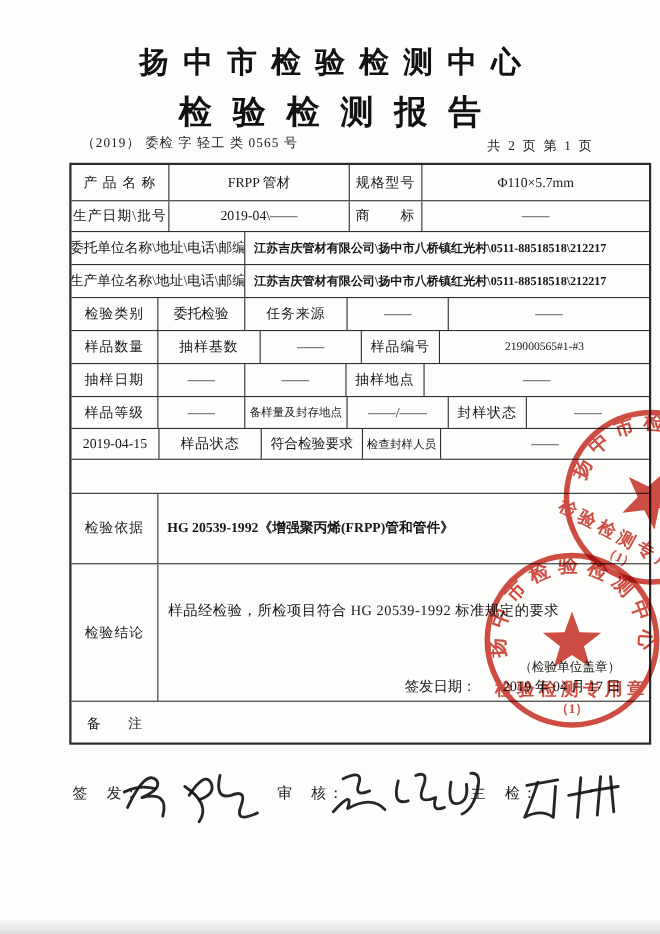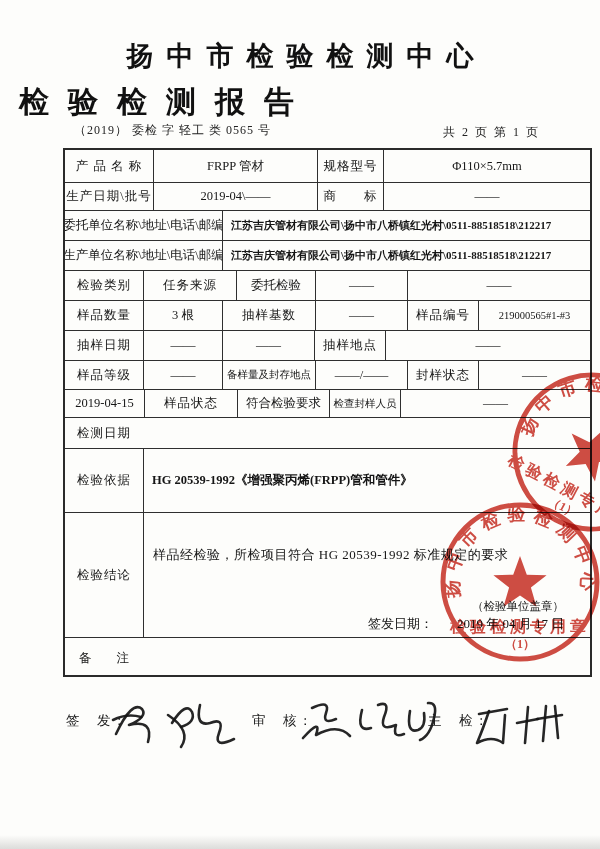--- a/index.html
+++ b/index.html
@@ -2,21 +2,21 @@
 <html><head>
 <meta charset="utf-8">
 <style>
   html,body{margin:0;padding:0;overflow:hidden;}
   body{width:600px;height:849px;background:#fdfdfb;position:relative;
        font-family:"Liberation Serif","DejaVu Serif",serif;color:#1b1b1b;}
   .page{position:absolute;inset:0;}
   
   .org-title{position:absolute;top:38px;left:0;width:600px;text-align:center;
              font-size:27px;font-weight:bold;letter-spacing:13px;text-indent:13px;color:#111;}
-  .report-title{position:absolute;top:82px;left:0;width:600px;
+  .report-title{position:absolute;top:82px;left:0;width:600px;text-align:center;
              font-size:30px;font-weight:bold;letter-spacing:19px;text-indent:19px;color:#111;}
   .doc-line{position:absolute;top:122px;left:0;width:600px;font-size:12px;color:#222;}
   .doc-no{position:absolute;left:74px;top:0;letter-spacing:1px;}
   .page-no{position:absolute;right:60px;top:2px;letter-spacing:2px;}
   
   .tbl{position:absolute;left:63px;top:148px;width:529px;height:529px;
        border:2px solid #2a2a2a;box-sizing:border-box;background:transparent;}
   .row{display:flex;border-top:1px solid #2f2f2f;box-sizing:border-box;}
   .row:first-child{border-top:none;}
   .cell{border-left:1px solid #2f2f2f;box-sizing:border-box;display:flex;
@@ -76,29 +76,28 @@
       <div class="cell left sm" style="flex:1">江苏吉庆管材有限公司\扬中市八桥镇红光村\0511-88518518\212217</div>
     </div>
 
     <div class="row" style="height:30px">
       <div class="cell" style="width:157px">生产单位名称\地址\电话\邮编</div>
       <div class="cell left sm" style="flex:1">江苏吉庆管材有限公司\扬中市八桥镇红光村\0511-88518518\212217</div>
     </div>
 
     <div class="row" style="height:30px">
       <div class="cell lab" style="width:78px">检验类别</div>
+      <div class="cell" style="width:79px">委托检验</div>
       <div class="cell lab" style="width:93px">任务来源</div>
-      <div class="cell" style="width:79px">委托检验</div>
       <div class="cell" style="width:92px">——</div>
       <div class="cell" style="flex:1">——</div>
     </div>
 
     <div class="row" style="height:30px">
       <div class="cell lab" style="width:78px">样品数量</div>
-      <div class="cell" style="width:79px">3 根</div>
       <div class="cell lab" style="width:93px">抽样基数</div>
       <div class="cell" style="width:92px">——</div>
       <div class="cell lab" style="width:71px">样品编号</div>
       <div class="cell" style="flex:1;font-size:10.5px">219000565#1-#3</div>
     </div>
 
     <div class="row" style="height:30px">
       <div class="cell lab" style="width:78px">抽样日期</div>
       <div class="cell" style="width:79px">——</div>
       <div class="cell" style="width:92px">——</div>
@@ -117,21 +116,20 @@
 
     <div class="row" style="height:28px">
       <div class="cell" style="width:79px">2019-04-15</div>
       <div class="cell lab" style="width:93px">样品状态</div>
       <div class="cell" style="width:92px">符合检验要求</div>
       <div class="cell" style="width:71px;font-size:10.5px">检查封样人员</div>
       <div class="cell" style="flex:1">——</div>
     </div>
 
     <div class="row" style="height:31px">
-      <div class="cell lab" style="width:78px">检测日期</div>
     </div>
 
     <div class="row" style="height:64px">
       <div class="cell lab" style="width:78px">检验依据</div>
       <div class="cell left" style="flex:1">HG 20539-1992《增强聚丙烯(FRPP)管和管件》</div>
     </div>
 
     <div class="row" style="height:125px">
       <div class="cell lab" style="width:78px">检验结论</div>
       <div class="cell concl-cell" style="flex:1">

